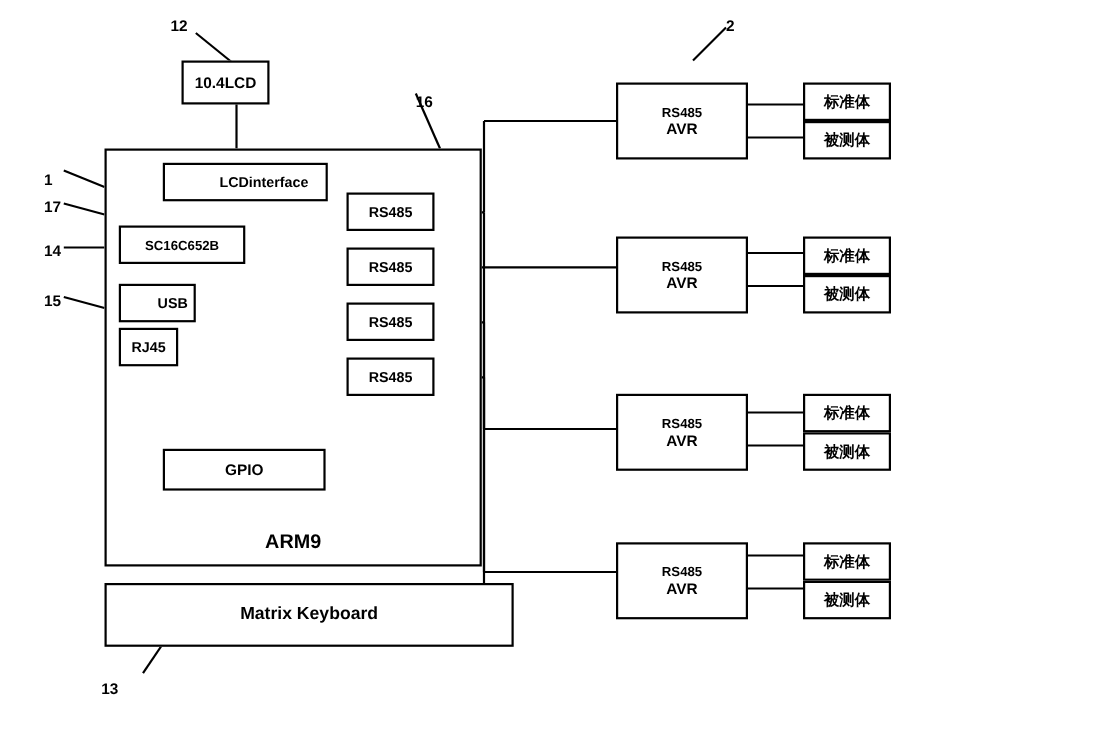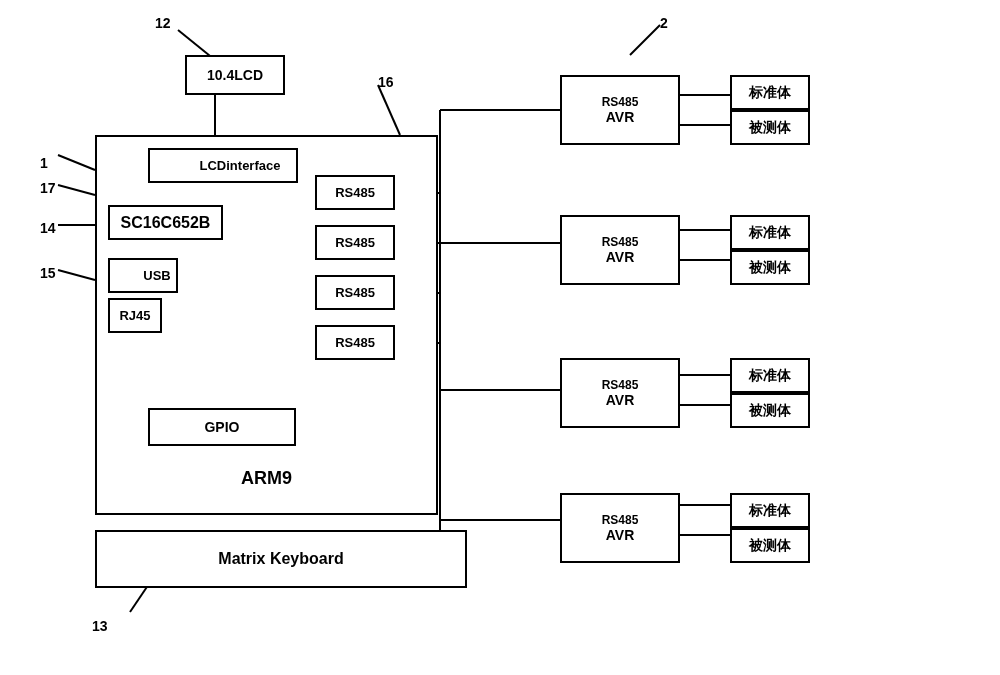--- a/index.html
+++ b/index.html
@@ -108,36 +108,36 @@
 
     <line x1="660" y1="25" x2="630" y2="55"></line>
   </svg>
 
   <div class="label" style="left:155px; top:15px;">12</div>
   <div class="label" style="left:660px; top:15px;">2</div>
   <div class="label" style="left:40px; top:155px;">1</div>
   <div class="label" style="left:40px; top:180px;">17</div>
   <div class="label" style="left:40px; top:220px;">14</div>
   <div class="label" style="left:40px; top:265px;">15</div>
-  <div class="label" style="left:378px; top:74px;">16</div>
+  <div class="label" style="left:378px; top:84px;">16</div>
   <div class="label" style="left:92px; top:618px;">13</div>
 
-  <div class="box" style="left:165px; top:55px; width:100px; height:40px;margin-left:20px;">
+  <div class="box" style="left:165px; top:55px; width:80px; height:40px;">
     <span>10.4LCD</span>
   </div>
 
-  <div class="box" style="left:95px; top:135px; width:343px; height:380px; align-items:flex-end; justify-content:center; font-size:18px; padding-bottom:24px;">
+  <div class="box" style="left:95px; top:135px; width:343px; height:380px; align-items:flex-end; justify-content:center; font-size:18px; padding-bottom:10px;">
     <span>ARM9</span>
   </div>
 
   <div class="box" style="left:148px; top:148px; width:150px; height:35px; font-size:13px;padding-left:34px;">
     <span>LCDinterface</span>
   </div>
 
-  <div class="box" style="left:108px; top:205px; width:115px; height:35px; font-size:16px;">
+  <div class="box" style="left:108px; top:205px; width:115px; height:35px; font-size:12px;">
     <span>SC16C652B</span>
   </div>
 
   <div class="box" style="left:108px; top:258px; width:70px; height:35px; font-size:13px;padding-left:28px;">
     <span>USB</span>
   </div>
 
   <div class="box" style="left:108px; top:298px; width:54px; height:35px; font-size:13px;">
     <span>RJ45</span>
   </div>

